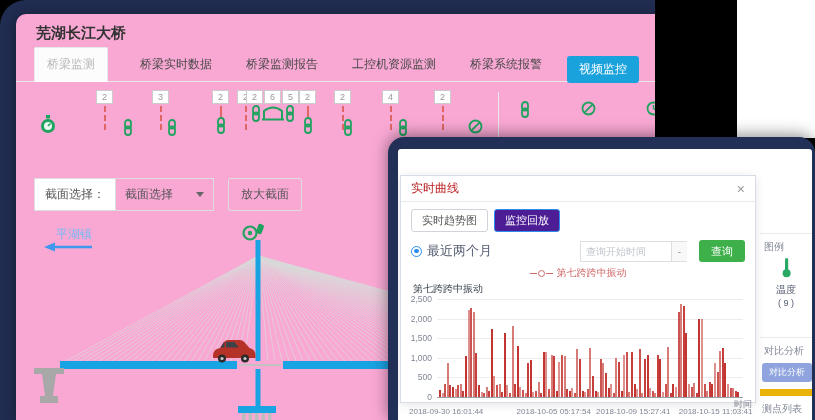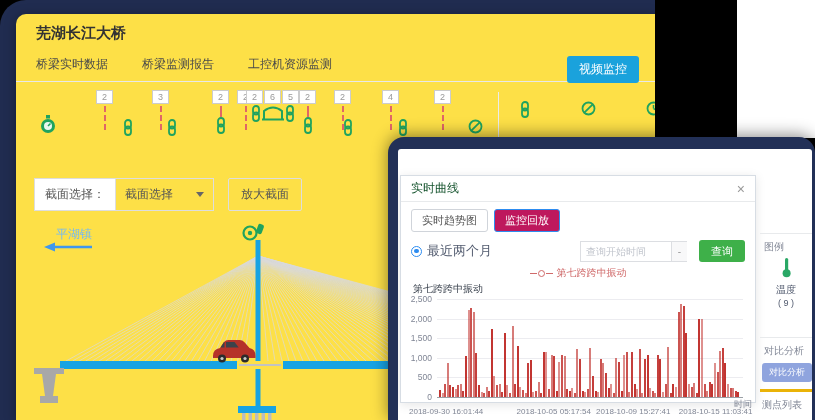--- a/index.html
+++ b/index.html
@@ -1,21 +1,21 @@
 <!DOCTYPE html>
 <html><head>
 <meta charset="utf-8">
 <style>
   html,body{margin:0;padding:0}
   body{width:815px;height:420px;background:#000;font-family:"Liberation Sans",sans-serif;position:relative;overflow:hidden}
   .navy-panel{position:absolute;left:0;top:0;width:655px;height:420px;background:#202c50;border-radius:26px 0 0 0}
   .tr-white{position:absolute;left:737px;top:0;width:78px;height:138px;background:#fff}
 
   
-  .main-window{position:absolute;left:16px;top:14px;width:639px;height:406px;background:#fde047;border-radius:10px 0 0 0;overflow:hidden;box-shadow:0 2px 12px rgba(0,0,0,.35)}
+  .main-window{position:absolute;left:16px;top:14px;width:639px;height:406px;background:#f9a8d4;border-radius:10px 0 0 0;overflow:hidden;box-shadow:0 2px 12px rgba(0,0,0,.35)}
   .title{position:absolute;left:20px;top:10px;font-size:15px;font-weight:bold;color:#333}
   .tabbar{position:absolute;left:0;top:37px;width:100%;height:31px;border-bottom:1px solid #e8e8e8;display:flex;align-items:flex-end;padding-left:18px;box-sizing:border-box}
   .tab{font-size:12px;color:#4a4a4a;padding:8px 2px;margin-right:30px;white-space:nowrap}
   .tab.active{border:1px solid #e8e8e8;border-bottom:1px solid #fff;background:#fcfcfc;color:#b9b9b9;padding:8px 12px;border-radius:2px 2px 0 0;margin-bottom:-1px}
   .video-btn{position:absolute;right:16px;top:42px;background:#1aa2dc;color:#fff;font-size:12px;padding:5px 12px;border-radius:3px;cursor:pointer}
 
   .sensor-row{position:absolute;left:0;top:76px;width:482px;height:56px}
   .s-item{position:absolute;top:0;display:flex;flex-direction:column;align-items:center}
   .badge{min-width:11px;height:12px;line-height:12px;padding:0 2px;border:1px solid #ccc;background:#fff;color:#999;font-size:9px;text-align:center}
   .dashline{width:0;height:24px;border-left:2px dashed #e06666;margin-top:2px}
@@ -36,25 +36,25 @@
   .zoom-btn{border:1px solid #ddd;font-size:12px;color:#555;padding:7px 12px;margin-left:14px;border-radius:2px;cursor:pointer}
 
   .bridge-svg{position:absolute;left:0;top:206px}
   .side-label{font-size:12px;fill:#74b9f2}
 
   
   .window2{position:absolute;left:388px;top:137px;width:427px;height:283px;background:#223057;border-radius:16px 16px 0 0;padding:12px 3px 0 10px;box-sizing:border-box;box-shadow:0 -2px 16px rgba(0,0,0,.45)}
   .win2-inner{width:100%;height:100%;background:#fff;border-radius:3px 3px 0 0;position:relative;overflow:hidden}
   .dialog{position:absolute;left:2px;top:26px;width:356px;height:228px;background:#fff;border:1px solid #d7dde4;box-shadow:0 2px 10px rgba(0,0,0,.10);box-sizing:border-box}
   .dlg-header{height:25px;border-bottom:1px solid #e8eaec;display:flex;justify-content:space-between;align-items:center;padding:0 10px}
-  .dlg-title{font-size:12px;color:#14532d}
+  .dlg-title{font-size:12px;color:#b91c1c}
   .dlg-close{font-size:14px;color:#999;cursor:pointer;line-height:1}
   .dlg-tabs{display:flex;gap:6px;padding:7px 10px 0}
   .dlg-tab{font-size:11px;padding:3px 10px;border-radius:3px;border:1px solid #d0d4da;color:#555;background:#fff;cursor:pointer;white-space:nowrap}
-  .dlg-tab.active{background:#be185d;border-color:#2d8cf0;color:#fff}
+  .dlg-tab.active{background:#4c1d95;border-color:#2d8cf0;color:#fff}
   .dlg-ctrl{display:flex;align-items:center;margin:8px 10px 0}
   .radio{width:11px;height:11px;border-radius:50%;border:1px solid #2d8cf0;position:relative;margin-right:5px;box-sizing:border-box;flex:none}
   .radio::after{content:"";position:absolute;left:2.3px;top:2.3px;width:4.4px;height:4.4px;border-radius:50%;background:#2d8cf0}
   .radio-label{font-size:13px;color:#515a6e;white-space:nowrap}
   .date-inputs{display:flex;margin-left:auto}
   .dlg-input{width:92px;height:21px;border:1px solid #dcdee2;font-size:10px;padding:0 5px;color:#555;box-sizing:border-box;outline:none;font-family:inherit}
   .dlg-input::placeholder{color:#c0c4cc}
   .date-sep{width:15px;height:21px;background:#f8f8f9;border-top:1px solid #dcdee2;border-bottom:1px solid #dcdee2;color:#999;font-size:10px;display:flex;align-items:center;justify-content:center;box-sizing:border-box}
   .query-btn{margin-left:12px;background:#3eb049;color:#fff;font-size:11px;border:none;border-radius:3px;padding:0 12px;height:22px;cursor:pointer;font-family:inherit}
   .chart-legend{display:flex;justify-content:center;align-items:center;margin-top:4px;font-size:10px;color:#d06a6a;cursor:pointer}
@@ -73,34 +73,36 @@
   .xlab{position:absolute;top:2px;white-space:nowrap}
   .time-label{position:absolute;right:-9px;top:-7px;font-size:9px;color:#808695}
 
   .sidebar{position:absolute;left:362px;top:0;bottom:0;width:52px}
   .sb-legend{position:absolute;top:84px;left:0;right:0;border-top:1px solid #e8eaec;padding:6px 0 0 4px;font-size:10px;color:#808695}
   .sb-temp{position:absolute;top:108px;left:0;right:0;text-align:center;cursor:pointer}
   .sb-temp-label{font-size:10px;color:#515a6e;margin-top:1px}
   .sb-temp-count{font-size:9px;color:#515a6e;margin-top:1px}
   .sb-comp{position:absolute;top:188px;left:0;right:0;border-top:1px solid #e8eaec;padding:6px 0 0 4px;font-size:10px;color:#808695;white-space:nowrap}
   .sb-comp-btn{position:absolute;top:214px;left:2px;background:#8fa4de;color:#fff;font-size:9px;padding:3px 7px;border-radius:3px;cursor:pointer;white-space:nowrap}
-  .sb-list{position:absolute;top:240px;left:0;right:0;border-top:3px solid #eab308;padding:6px 0 0 2px;font-size:10px;color:#808695;white-space:nowrap}
+  .sb-list{position:absolute;top:240px;left:0;right:0;border-top:7px solid #eab308;padding:6px 0 0 2px;font-size:10px;color:#808695;white-space:nowrap}
 </style>
 </head>
 <body>
 
 <div class="navy-panel"></div>
 <div class="tr-white"></div>
 
 <div class="main-window">
   <div class="title">芜湖长江大桥</div>
   <div class="tabbar" id="main-tabs">
+      <div class="tab active">桥梁监测</div>
       <div class="tab">桥梁实时数据</div>
       <div class="tab">桥梁监测报告</div>
       <div class="tab">工控机资源监测</div>
+      <div class="tab">桥梁系统报警</div>
     </div>
   <div class="video-btn">视频监控</div>
   <div class="sensor-row" id="sensor-row">
       <div class="s-item" style="left: 24px;">
         <span class="mt24" style="line-height: 0;"><svg width="16" height="19" viewBox="0 0 16 19">
             <rect x="6" y="0" width="4" height="3.5" fill="#1fa35f"></rect>
             <circle cx="8" cy="11" r="7" fill="#1fa35f"></circle>
             <circle cx="8" cy="11" r="4" fill="#eaf7f0"></circle>
             <line x1="8" y1="11" x2="10.5" y2="8.5" stroke="#1fa35f" stroke-width="1.6"></line>
           </svg></span>

